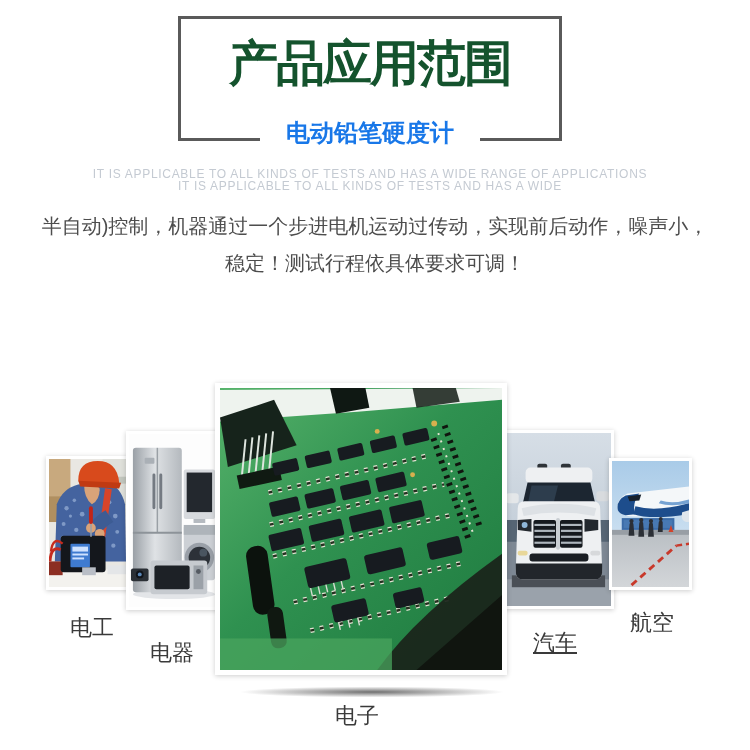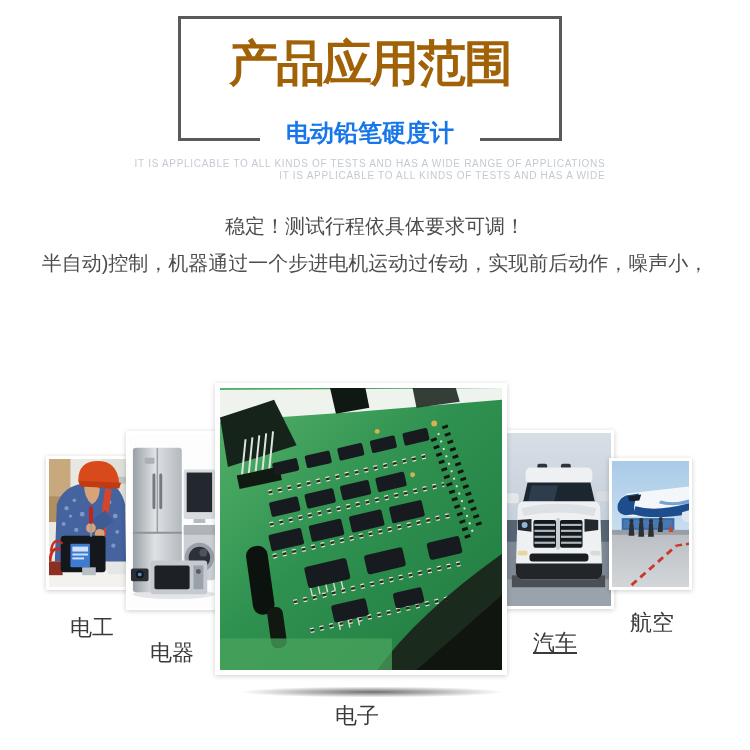--- a/index.html
+++ b/index.html
@@ -9,30 +9,30 @@
   }
   
   .title-frame{
     position:absolute;left:178px;top:16px;width:378px;height:119px;
     border:3px solid #5a5a5a;box-sizing:content-box;
   }
   .main-title{
     margin-top:14px;text-align:center;
     font-family:"DejaVu Serif","Liberation Serif",serif;
     font-size:49px;line-height:60px;font-weight:bold;
-    letter-spacing:-2px;color:#a16207;white-space:nowrap;
+    letter-spacing:-2px;color:#14532d;white-space:nowrap;
   }
   .subtitle{
     position:absolute;left:370px;top:112px;transform:translateX(-50%);
     background:#ffffff;padding:0 26px;z-index:2;
     font-size:24px;line-height:42px;font-weight:bold;color:#1877e8;white-space:nowrap;
   }
   .captions{
-    position:absolute;left:370px;top:158px;transform:translateX(-50%);
-    text-align:right;color:#c4cad2;font-size:10px;line-height:12px;
+    position:absolute;left:370px;top:168px;transform:translateX(-50%);
+    text-align:center;color:#c4cad2;font-size:12px;line-height:12px;
     letter-spacing:0.7px;white-space:nowrap;
   }
   
   .description{
     position:absolute;left:50%;top:208px;transform:translateX(-50%);
     width:680px;text-align:center;color:#4d4d4d;
     font-size:20px;line-height:37px;white-space:nowrap;
   }
   
   .photo{
@@ -65,22 +65,22 @@
 <div class="title-frame">
   <div class="main-title">产品应用范围</div>
 </div>
 <div class="subtitle">电动铅笔硬度计</div>
 <div class="captions">
   <div>IT IS APPLICABLE TO ALL KINDS OF TESTS AND HAS A WIDE RANGE OF APPLICATIONS</div>
   <div>IT IS APPLICABLE TO ALL KINDS OF TESTS AND HAS A WIDE</div>
 </div>
 
 <div class="description">
+  <div>半自动)控制，机器通过一个步进电机运动过传动，实现前后动作，噪声小，</div>
   <div>稳定！测试行程依具体要求可调！</div>
-  <div>半自动)控制，机器通过一个步进电机运动过传动，实现前后动作，噪声小，</div>
 </div>
 
 <div class="floor-shadow"></div>
 
 <div class="photo photo-electrician">
   <svg viewBox="0 0 79 130" preserveAspectRatio="none">
     <rect width="79" height="130" fill="#e9e7e2"></rect>
     <rect x="0" y="0" width="22" height="62" fill="#c8a97e"></rect>
     <rect x="0" y="38" width="15" height="26" fill="#b08f60"></rect>
     <rect x="55" y="0" width="24" height="58" fill="#dfe0da"></rect>

